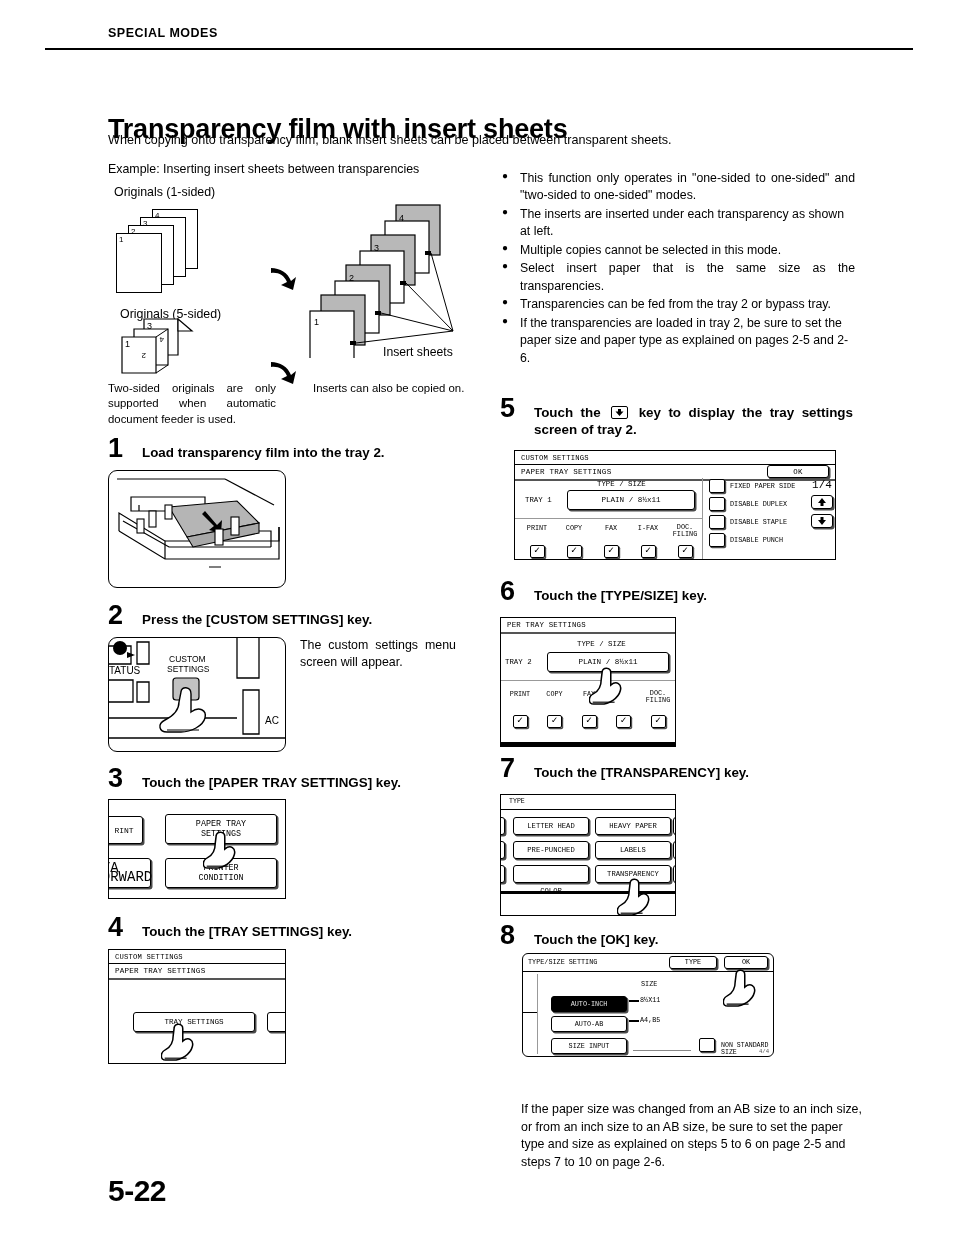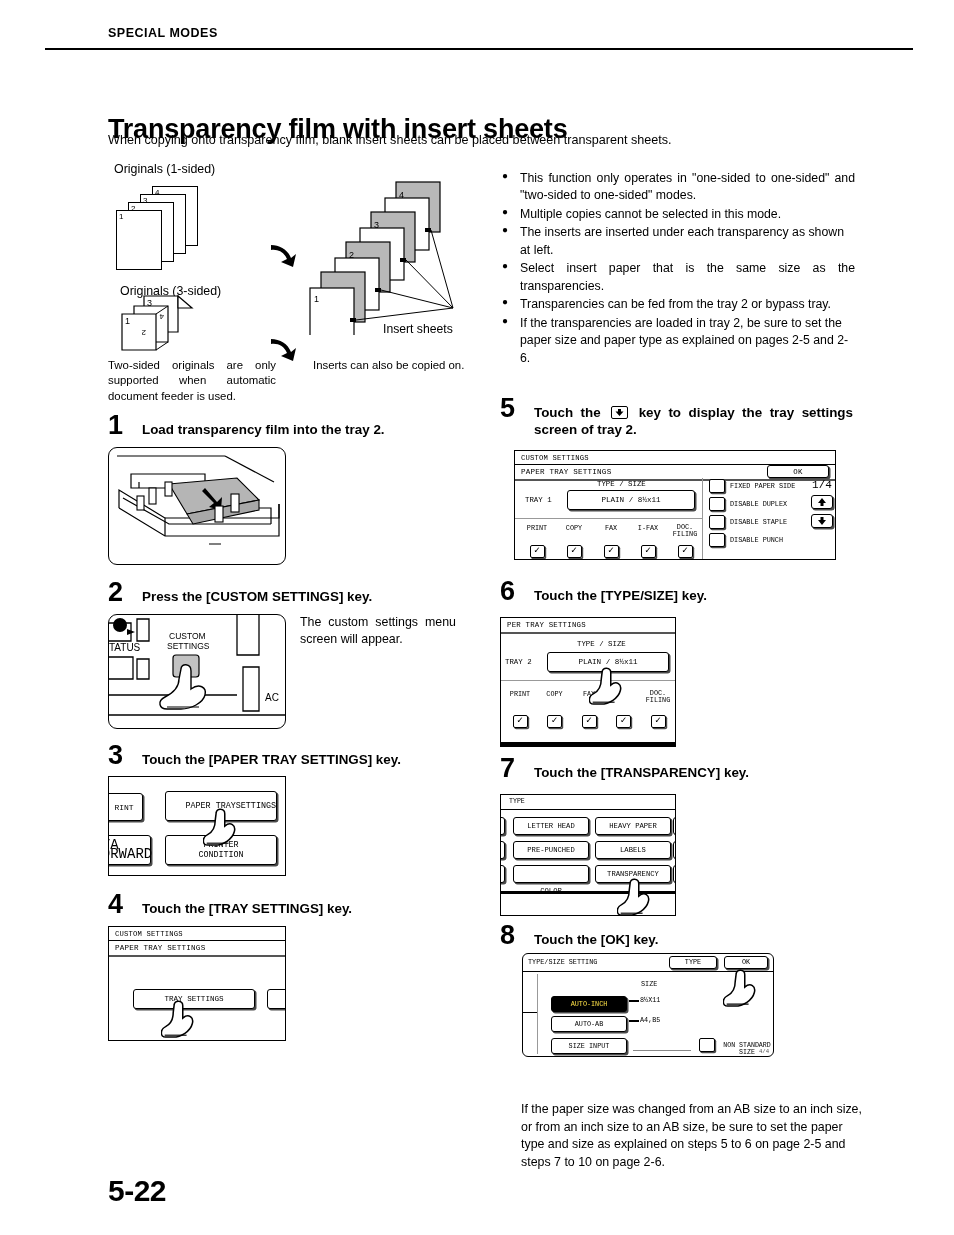--- a/index.html
+++ b/index.html
@@ -142,56 +142,57 @@
   
   .bottomnote {
     position:absolute; left:521px; top:1101px; width:344px;
     font-size:12.4px; line-height:1.42;
   }
   .folio {
     position:absolute; left:108px; top:1174px;
     font-size:30px; font-weight:bold; letter-spacing:-.5px;
   }
 
-  .mono { font-family:"Liberation Mono", monospace;text-align:center; }
+  .mono { font-family:"Liberation Mono", monospace; }
 </style>
 </head>
 <body>
 
 <div class="page">
 
   <div class="runhead">SPECIAL MODES</div>
   <div class="runrule"></div>
 
   <h1 class="title">Transparency film with insert sheets</h1>
   <div class="subtitle">When copying onto transparency film, blank insert sheets can be placed between transparent sheets.</div>
 
   <div class="colL">
 
+    <div class="exline">Example: Inserting insert sheets between transparencies</div>
 
     <div class="illo-top">
 
       <div class="caplabel">Originals (1-sided)</div>
 
       <div class="stack1">
         <div class="sheet" style="left:36px; top:0px; width:46px; height:60px;">
           <span class="num">4</span>
         </div>
         <div class="sheet" style="left:24px; top:8px; width:46px; height:60px;">
           <span class="num">3</span>
         </div>
         <div class="sheet" style="left:12px; top:16px; width:46px; height:60px;">
           <span class="num">2</span>
         </div>
         <div class="sheet" style="left:0px; top:24px; width:46px; height:60px;">
           <span class="num">1</span>
         </div>
       </div>
 
-      <div class="caplabel" style="position:absolute; left:6px; top:122px;">Originals (3-sided)</div>
+      <div class="caplabel" style="position:absolute; left:6px; top:122px;">Originals (5-sided)</div>
 
       <div class="twosided">
         <svg width="110" height="62" viewBox="0 0 110 62">
           <polygon points="28,4 62,4 62,40 28,40" fill="#fff" stroke="#000" stroke-width="1.2"></polygon>
           <polygon points="62,4 76,16 62,16" fill="#fff" stroke="#000" stroke-width="1.2"></polygon>
           <polygon points="18,14 52,14 52,50 18,50" fill="#fff" stroke="#000" stroke-width="1.2"></polygon>
           <polygon points="6,22 40,22 40,58 6,58" fill="#fff" stroke="#000" stroke-width="1.2"></polygon>
           <line x1="40" y1="22" x2="52" y2="14" stroke="#000" stroke-width="1"></line>
           <line x1="40" y1="58" x2="52" y2="50" stroke="#000" stroke-width="1"></line>
           <text x="31" y="14" font-family="Liberation Sans, sans-serif" font-size="9">3</text>
@@ -325,21 +326,21 @@
         <div class="lcd" style="position:absolute; left:0px; top:0px; width:178px; height:100px;">
           <div style="position:absolute; left:-14px; top:16px; width:48px; height:28px;" class="key">
             <span style="font-size:8px; margin-left:10px;">RINT</span>
           </div>
           <div style="position:absolute; left:-14px; top:58px; width:56px; height:30px;" class="key">
             <span style="font-size:14px; line-height:9px; margin-left:8px; text-align:left;">
               <span style="display:block;">TA</span>
               <span style="display:block;">ORWARD</span>
             </span>
           </div>
-          <div style="position:absolute; left:56px; top:14px; width:112px; height:30px; flex-direction:row;justify-content:flex-end;" class="key">
+          <div style="position:absolute; left:56px; top:14px; width:112px; height:30px; flex-direction:column;" class="key">
             <span style="font-size:8.4px; line-height:10px;">PAPER TRAY</span>
             <span style="font-size:8.4px; line-height:10px;">SETTINGS</span>
           </div>
           <div style="position:absolute; left:56px; top:58px; width:112px; height:30px; flex-direction:column;" class="key">
             <span style="font-size:8.4px; line-height:10px;">PRINTER</span>
             <span style="font-size:8.4px; line-height:10px;">CONDITION</span>
           </div>
           <svg class="hand" style="left:94px; top:30px;" viewBox="0 0 34 42">
             <path d="M13 6 C13 1, 22 1, 22 7 L22 20 C28 15, 34 19, 32 26 C30 34, 20 40, 12 40 L4 40 C-2 40, -2 32, 4 29 C10 26, 12 20, 12 14 Z" fill="#fff" stroke="#000" stroke-width="1.6"></path>
             <line x1="3" y1="38" x2="26" y2="38" stroke="#000" stroke-width="1.2"></line>
@@ -365,22 +366,22 @@
           </svg>
         </div>
       </div>
     </div>
   </div>
 
   <div class="colR">
 
     <ul class="bullets">
       <li>This function only operates in "one-sided to one-sided" and "two-sided to one-sided" modes.</li>
+      <li class="nj">The inserts are inserted under each transparency as shown at left.</li>
       <li class="nj">Multiple copies cannot be selected in this mode.</li>
-      <li class="nj">The inserts are inserted under each transparency as shown at left.</li>
       <li>Select insert paper that is the same size as the transparencies.</li>
       <li>Transparencies can be fed from the tray 2 or bypass tray.</li>
       <li class="nj">If the transparencies are loaded in tray 2, be sure to set the paper size and paper type as explained on pages 2-5 and 2-6.</li>
     </ul>
 
     <div class="step" style="margin-top:34px;">
       <div class="stepnum">5</div>
       <div class="stephead" style="text-align:justify; padding-right:2px;">
         <span>Touch the</span>
         <span style="display:inline-block; width:17px; height:13px; border:1.4px solid #000; border-radius:2px; vertical-align:-2px; position:relative; margin:0 3px;">
@@ -551,21 +552,21 @@
             <span class="key" style="position:absolute; right:5px; top:2px; width:44px; height:13px;">
               <span style="font-size:6.8px;">OK</span>
             </span>
           </div>
 
           <div style="position:absolute; left:14px; top:20px; width:1px; height:80px; background:#999;"></div>
           <div style="position:absolute; left:-2px; top:58px; width:16px; height:1px; background:#000;"></div>
 
           <div class="mono" style="position:absolute; left:118px; top:26px; font-size:6.8px;">SIZE</div>
 
-          <div class="key" style="position:absolute; left:28px; top:42px; width:76px; height:16px; background:#000; color:#fde047;">
+          <div class="key" style="position:absolute; left:28px; top:42px; width:76px; height:16px; background:#000; color:#e5e5e5;">
             <span style="font-size:6.8px;">AUTO-INCH</span>
           </div>
           <div style="position:absolute; left:106px; top:46px; width:10px; height:2px; background:#000;"></div>
           <div class="mono" style="position:absolute; left:117px; top:42px; font-size:6.8px;">8½X11</div>
 
           <div class="key" style="position:absolute; left:28px; top:62px; width:76px; height:16px;">
             <span style="font-size:6.8px;">AUTO-AB</span>
           </div>
           <div style="position:absolute; left:106px; top:66px; width:10px; height:2px; background:#000;"></div>
           <div class="mono" style="position:absolute; left:117px; top:62px; font-size:6.8px;">A4,B5</div>

